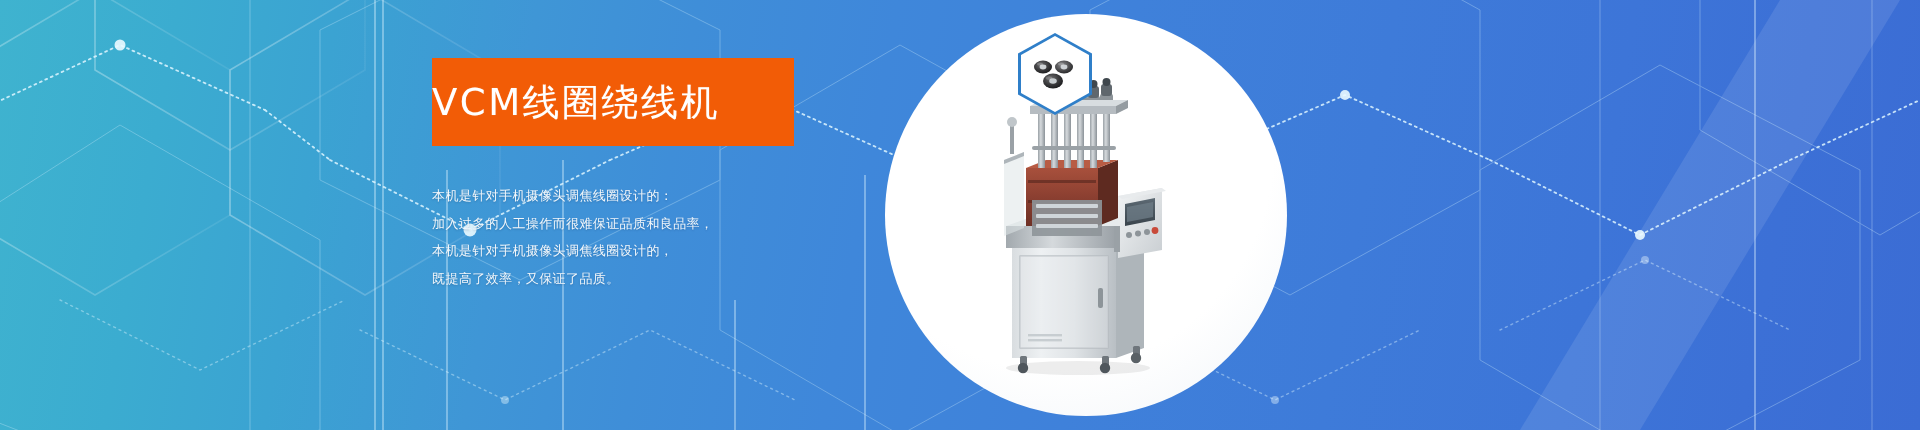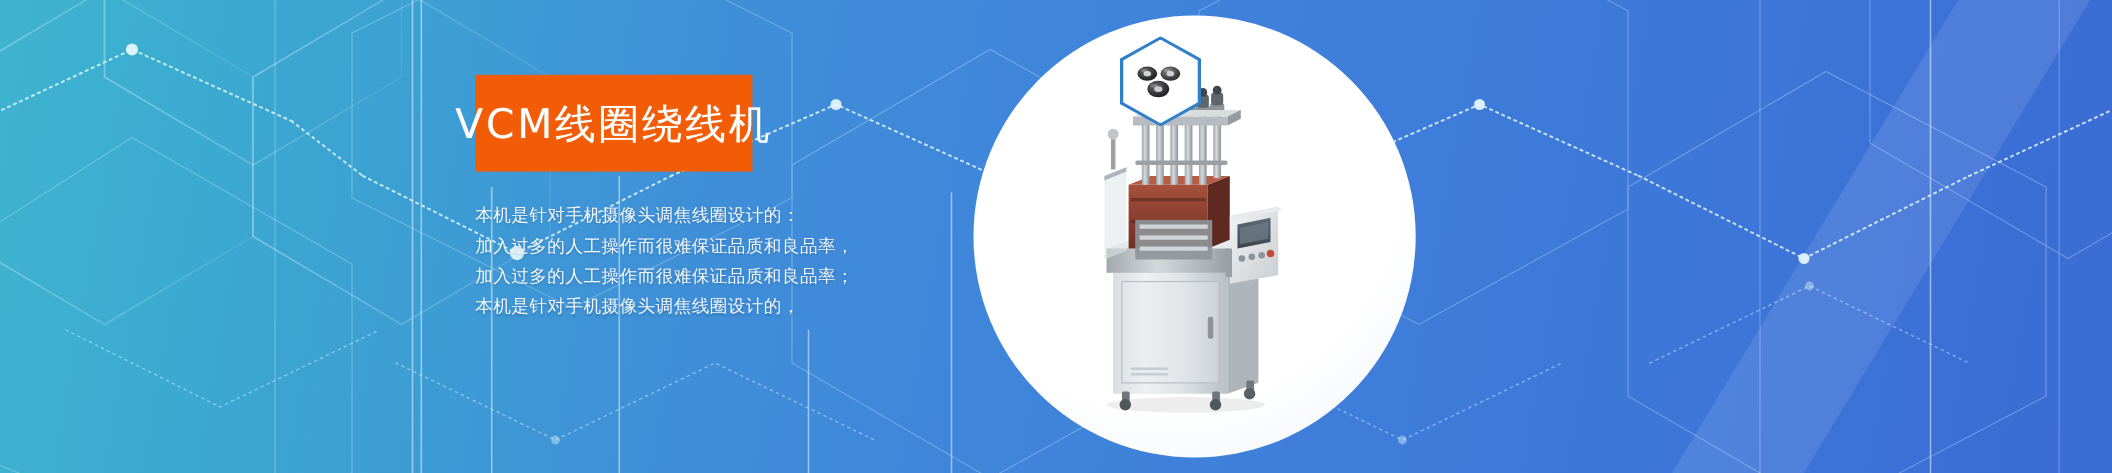--- a/index.html
+++ b/index.html
@@ -28,43 +28,43 @@
         #3b6cd4 100%);
   }
 
   
   .deco { position:absolute; top:0; left:0; width:1920px; height:430px;
           pointer-events:none; }
 
   
   #title-plate {
     position:absolute;
-    left:432px; top:68px;
-    width:252px; height:88px;
+    left:432px; top:58px;
+    width:362px; height:88px;
     background:#f25c06;
-    display:flex; align-items:center; justify-content:center;
+    display:flex; align-items:center; 
     z-index:6;
   }
   #title-text {
     color:#ffffff;
     font-size:37px;
     letter-spacing:2.5px;
     white-space:nowrap;
     font-weight:400;
     line-height:1;
     text-shadow:0 0 1px rgba(255,255,255,.35);
   }
 
   
   #body-copy {
     position:absolute;
     left:432px; top:182px;
     z-index:6;
     color:#f2f7fb;
-    font-size:16px;
+    font-size:13px;
     line-height:27.5px;
     letter-spacing:0.4px;
     white-space:nowrap;
     text-shadow:0 1px 2px rgba(10,40,80,.25);
   }
   #body-copy .ln { display:block; }
 
   
   #photo-disc {
     position:absolute;
@@ -190,22 +190,22 @@
     </g>
   </svg>
 
   <div id="title-plate">
     <span id="title-text">VCM线圈绕线机</span>
   </div>
 
   <div id="body-copy">
     <span class="ln">本机是针对手机摄像头调焦线圈设计的：</span>
     <span class="ln">加入过多的人工操作而很难保证品质和良品率，</span>
-    <span class="ln">加入过多的人工操作而很难保证品质和良品率；</span>
     <span class="ln">本机是针对手机摄像头调焦线圈设计的，</span>
+    <span class="ln">既提高了效率，又保证了品质。</span>
   </div>
 
   <div id="photo-disc">
     <div id="machine">
       <svg viewBox="0 0 240 330" width="240" height="330">
         <defs>
           <linearGradient id="panelG" x1="0" y1="0" x2="1" y2="0">
             <stop offset="0%" stop-color="#d9dde0"></stop>
             <stop offset="28%" stop-color="#eef1f3"></stop>
             <stop offset="60%" stop-color="#dfe3e6"></stop>

